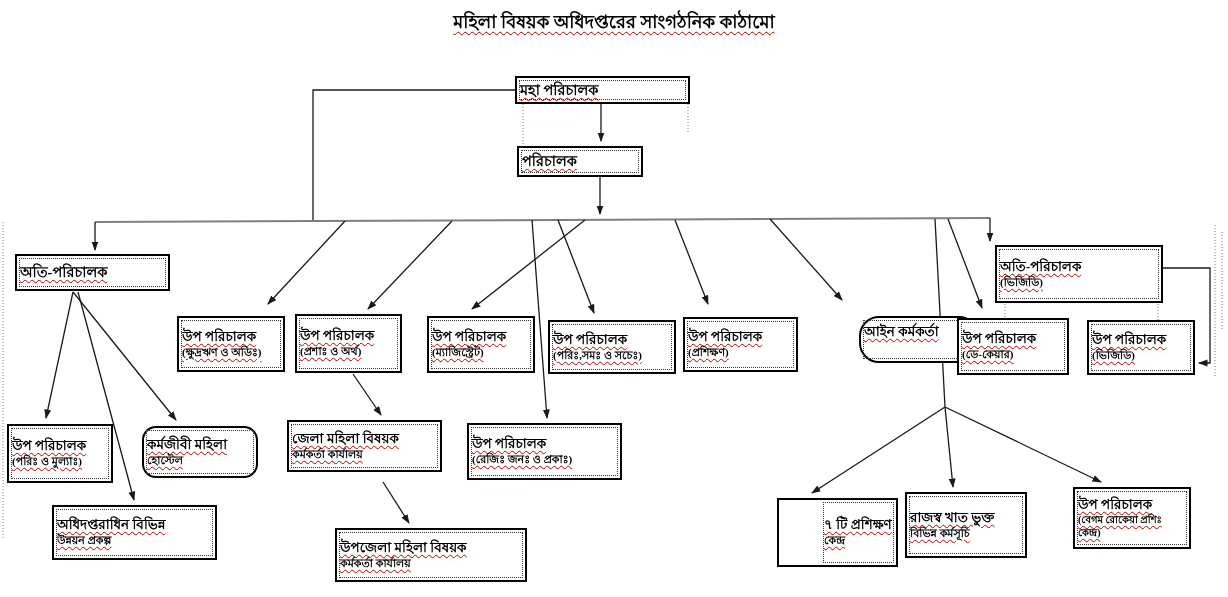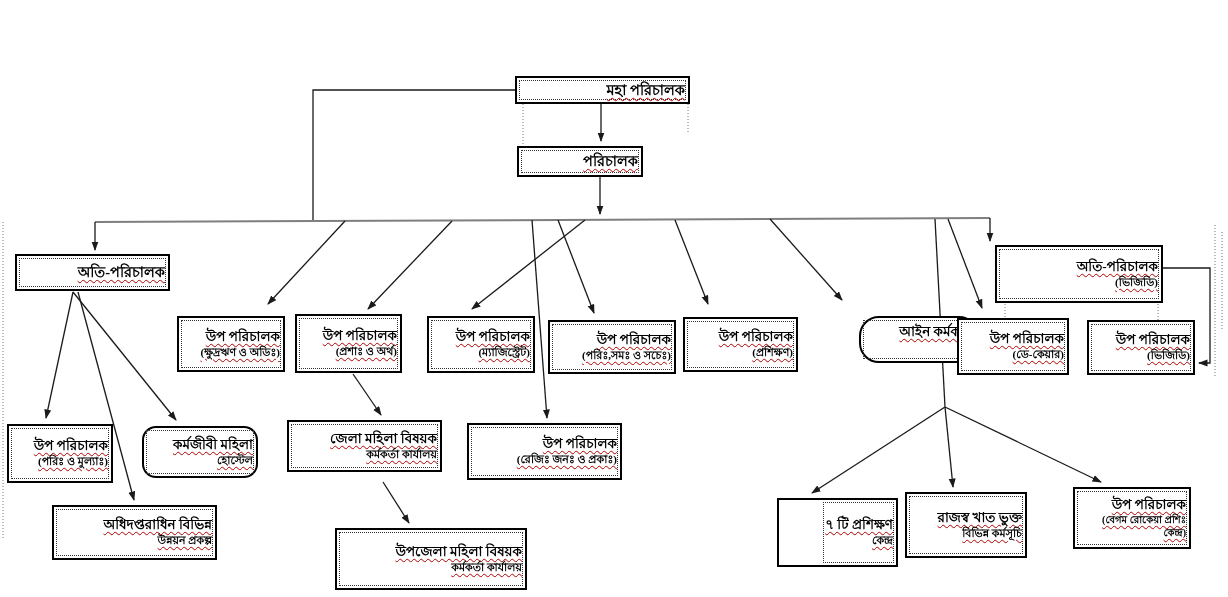--- a/index.html
+++ b/index.html
@@ -25,38 +25,39 @@
     border:2px solid #000;
     background:#fff;
     box-sizing:border-box;
     padding:2px;
   }
   .node .inner{
     width:100%;height:100%;
     border:1px dotted #333;
     box-sizing:border-box;
     display:flex;flex-direction:column;
-    align-items:flex-end;justify-content:center;
+    align-items:flex-start;justify-content:center;
     line-height:1.25;
   }
   .node .inner.vtop{justify-content:flex-start;padding-top:3px;}
   .node .line{
     font-weight:bold;color:#000;font-size:13.5px;
     white-space:nowrap;
     text-decoration:underline wavy #b40000 1px;
     text-underline-offset:2px;
   }
   .node .line.paren{font-size:11px;}
   .node .line.small{font-size:10px;line-height:1.3;}
   .node.big .line{font-size:14.5px;}
 </style>
 </head>
 <body>
 
 <div id="canvas">
+  <div id="title">মহিলা বিষয়ক অধিদপ্তরের সাংগঠনিক কাঠামো</div>
 
   <svg id="edges-svg" xmlns="http://www.w3.org/2000/svg" viewBox="0 0 1228 597">
     <defs>
       <marker id="arrow" markerWidth="10" markerHeight="8" refX="8.5" refY="3.5" orient="auto" markerUnits="userSpaceOnUse">
         <path d="M0,0 L9.5,3.5 L0,7 z" fill="#1a1a1a"></path>
       </marker>
     </defs>
     <g id="edge-group">
         <polyline points="515,90 313,90 313,221" fill="none" stroke="#1a1a1a" stroke-width="1.3"></polyline>
         <polyline points="601,104 601,141" fill="none" stroke="#1a1a1a" stroke-width="1.3" marker-end="url(#arrow)"></polyline>
@@ -186,21 +187,21 @@
           <div class="line">জেলা মহিলা বিষয়ক</div>
           <div class="line paren">কর্মকর্তা কার্যালয়</div>
         </div>
       </div>
       <div class="node" style="left: 467px; top: 423px; width: 155px; height: 57px;">
         <div class="inner">
           <div class="line">উপ পরিচালক</div>
           <div class="line paren">(রেজিঃ জনঃ ও প্রকাঃ)</div>
         </div>
       </div>
-      <div class="node" style="left: 335px; top: 528px; width: 192px; height: 62px;">
+      <div class="node" style="left: 335px; top: 528px; width: 192px; height: 54px;">
         <div class="inner">
           <div class="line">উপজেলা মহিলা বিষয়ক</div>
           <div class="line paren">কর্মকর্তা কার্যালয়</div>
         </div>
       </div>
       <div class="node" style="left: 777px; top: 498px; width: 121px; height: 69px; padding-left: 44px;">
         <div class="inner">
           <div class="line">৭ টি প্রশিক্ষণ</div>
           <div class="line paren">কেন্দ্র</div>
         </div>

